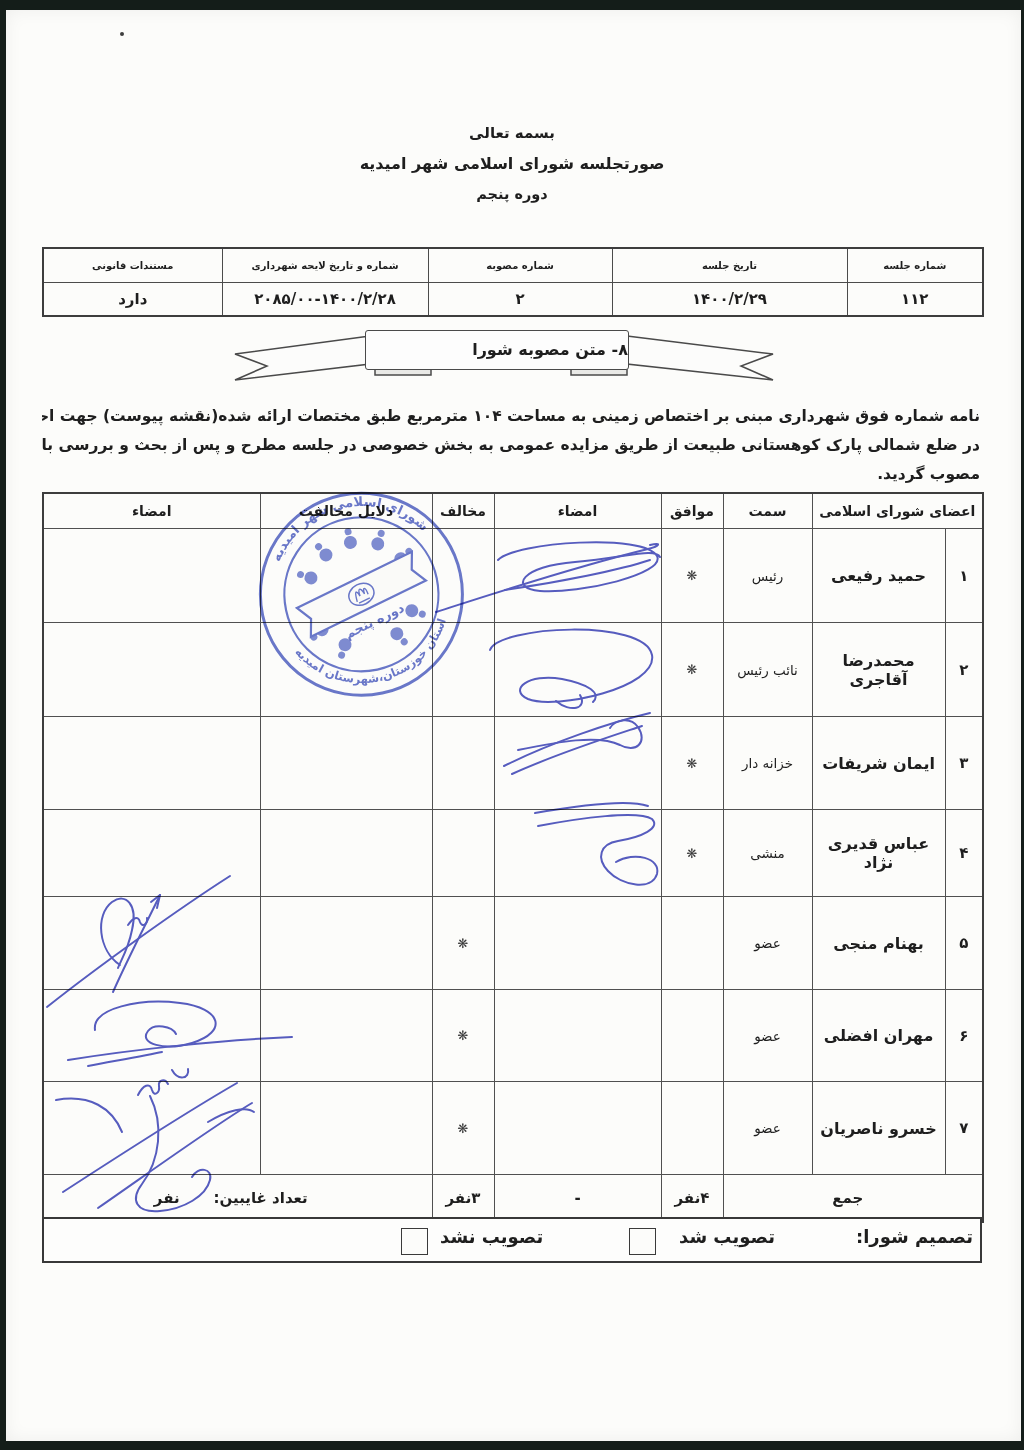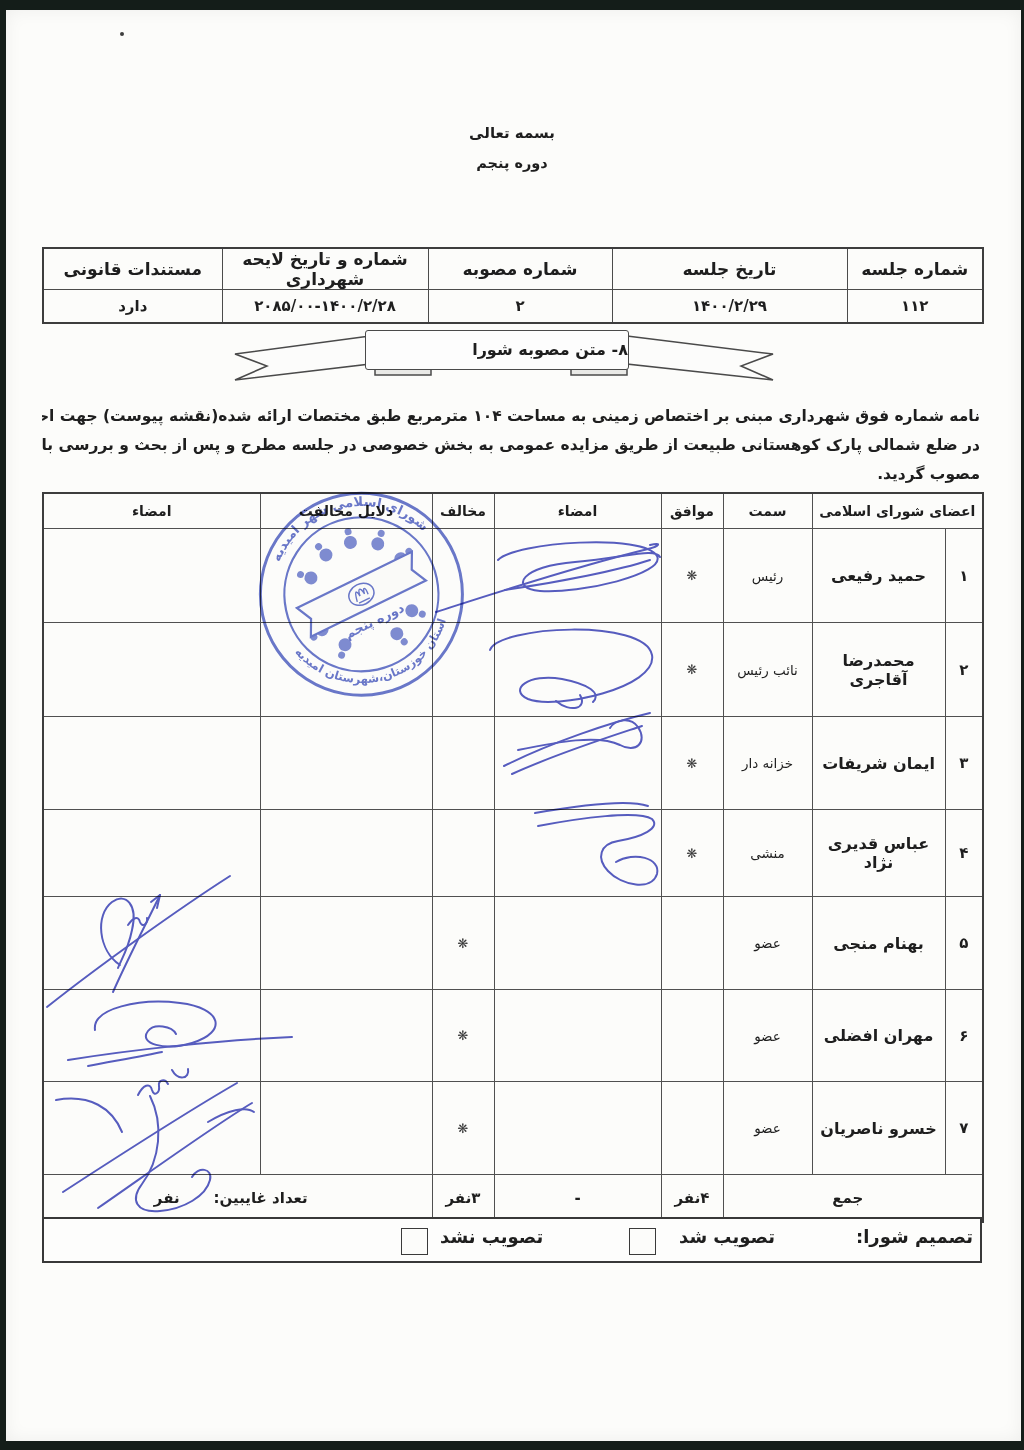--- a/index.html
+++ b/index.html
@@ -17,21 +17,21 @@
   
   .doc-header{position:absolute;left:0;top:124px;width:100%;text-align:center;font-weight:bold;}
   .doc-header .l1{font-size:15px;}
   .doc-header .l2{font-size:16px;margin-top:12px;}
   .doc-header .l3{font-size:14.5px;margin-top:13px;}
 
   
   table{border-collapse:collapse;table-layout:fixed;direction:rtl;}
   .info-table{position:absolute;left:42px;top:247px;width:940px;border:2px solid #3d3d3d;}
   .info-table th,.info-table td{border:1.4px solid #4b4b4b;text-align:center;padding:0;}
-  .info-table th{height:33px;font-size:17px;font-weight:bold;}
+  .info-table th{height:33px;font-size:10px;font-weight:bold;}
   .info-table td{height:32px;font-size:15px;font-weight:bold;margin-left:20px;}
 
   
   .ribbon-svg{position:absolute;left:225px;top:322px;z-index:2;}
   .banner-box{
     position:absolute;left:365px;top:330px;width:262px;height:38px;z-index:3;
     border:1.5px solid #4a4a4a;border-radius:3px;background:#fdfdfd;
     text-align:right;line-height:37px;font-size:16px;font-weight:bold;direction:rtl;
   }
 
@@ -67,20 +67,21 @@
   .sig-overlay{position:absolute;left:0;top:0;mix-blend-mode:multiply;pointer-events:none;}
 </style>
 </head>
 <body>
 
 <div class="paper"></div>
 <div class="speck"></div>
 
 <div class="doc-header">
   <div class="l1">بسمه تعالی</div>
+  <div class="l2">صورتجلسه شورای اسلامی شهر امیدیه</div>
   <div class="l3">دوره پنجم</div>
 </div>
 
 <table class="info-table">
   <colgroup>
     <col style="width:136px">
       <col style="width:235px">
       <col style="width:184px">
     <col style="width:206px">
       <col style="width:179px">

